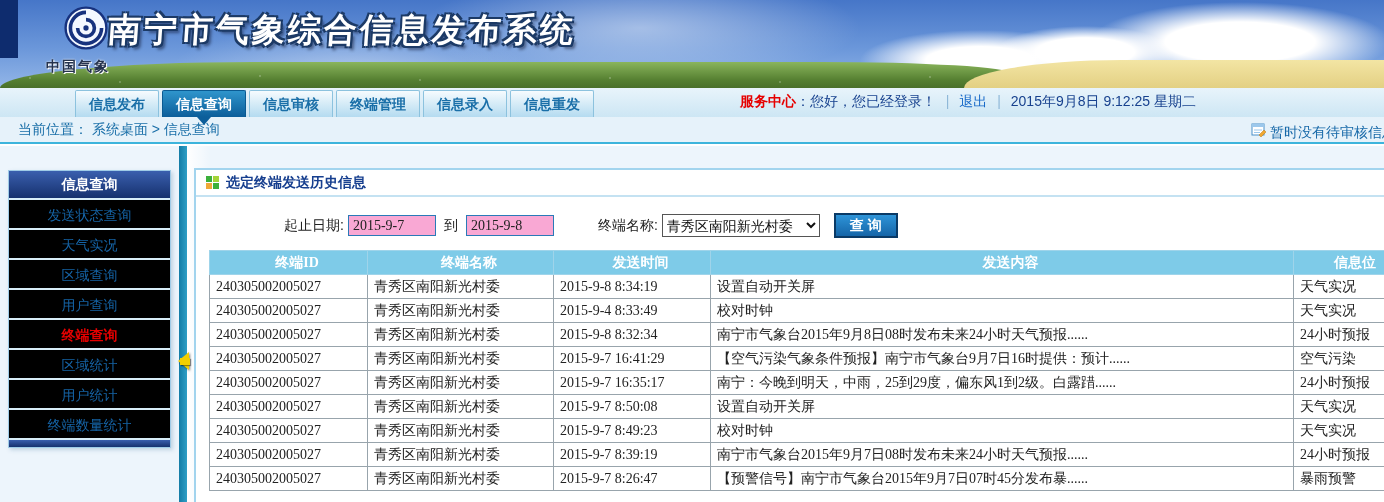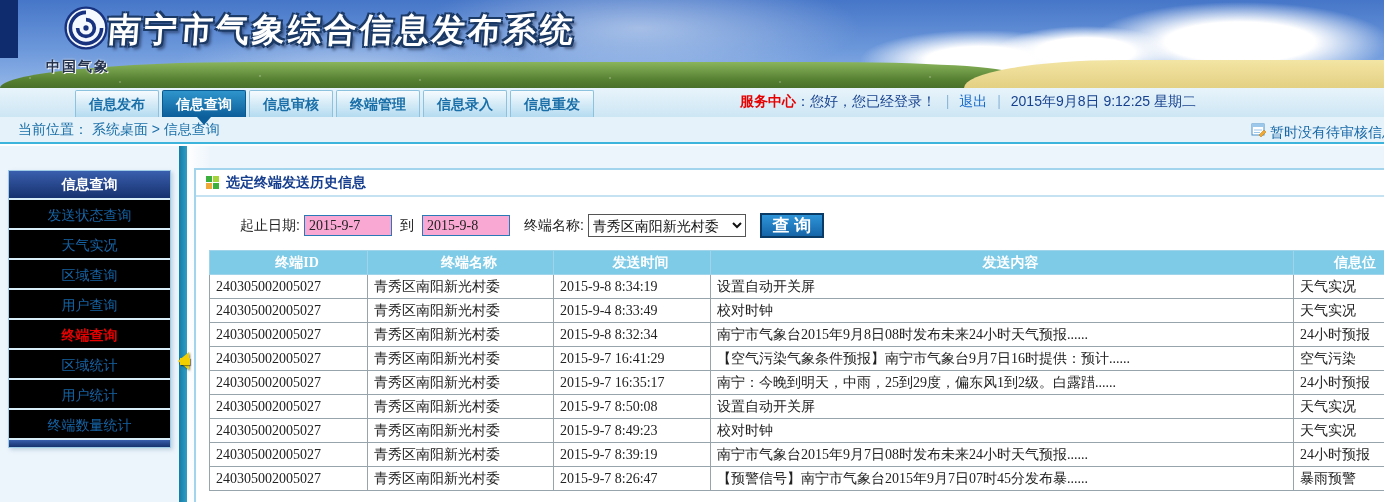--- a/index.html
+++ b/index.html
@@ -87,29 +87,29 @@
 
   .main-panel { position:absolute; left:194px; top:22px; width:1200px; height:336px;
     background:#fff; border:2px solid #a2d4ee; }
   .panel-head { height:27px; display:flex; align-items:center; gap:7px; padding-left:10px;
     border-bottom:2px solid #c4e2f2; }
   .grid-icon { width:6px; height:6px; background:#3cb03c; margin-right:7px; margin-bottom:7px;
     box-shadow:7px 0 0 #a4d438, 0 7px 0 #f0a838, 7px 7px 0 #3cb03c; }
   .panel-title { font-size:14px; font-weight:bold; color:#173f8f; }
 
   .filter-row { margin:16px 0 0 44px; display:flex; align-items:center; font-size:14px; color:#222; }
-  .filter-row label { margin-right:4px; white-space:nowrap; }
+  .filter-row label { margin-right:4px; white-space:nowrap;margin-left:44px; }
   .date-input { width:88px; height:21px; border:1px solid #2a7ab8; font-family:"Liberation Serif",serif;
     font-size:14px; padding:0 4px; color:#222; background:#f9a8d4; }
   .to-label { margin:0 8px; }
   .terminal-label { margin-left:14px; }
   .terminal-select { width:158px; height:23px; border:1px solid #555; font-size:14px; color:#111;
     background:#fff; margin-right:14px; }
   .query-btn { width:64px; height:25px; background:linear-gradient(180deg,#2e94d8,#1565a8);
-    border:2px solid #0a3a66; color:#fff; font-size:17px; font-weight:bold; cursor:pointer; line-height:19px; }
+    border:2px solid #0a3a66; color:#fff; font-size:14px; font-weight:bold; cursor:pointer; line-height:19px; }
 
   .data-table { margin:12px 0 0 13px; border-collapse:collapse; table-layout:fixed; width:1190px;
     font-family:"Liberation Serif",serif; }
   .data-table th { height:24px; background:#7ecbe8; color:#fff; font-size:14px; font-weight:bold;
     border:1px solid #9fd4ea; overflow:hidden; white-space:nowrap;padding-left:17px; }
   .data-table td { height:24px; border:1px solid #98a4ac; font-size:14px; color:#222;
     padding:0 6px; overflow:hidden; white-space:nowrap; background:#fff; }
 </style>
 </head>
 <body>

